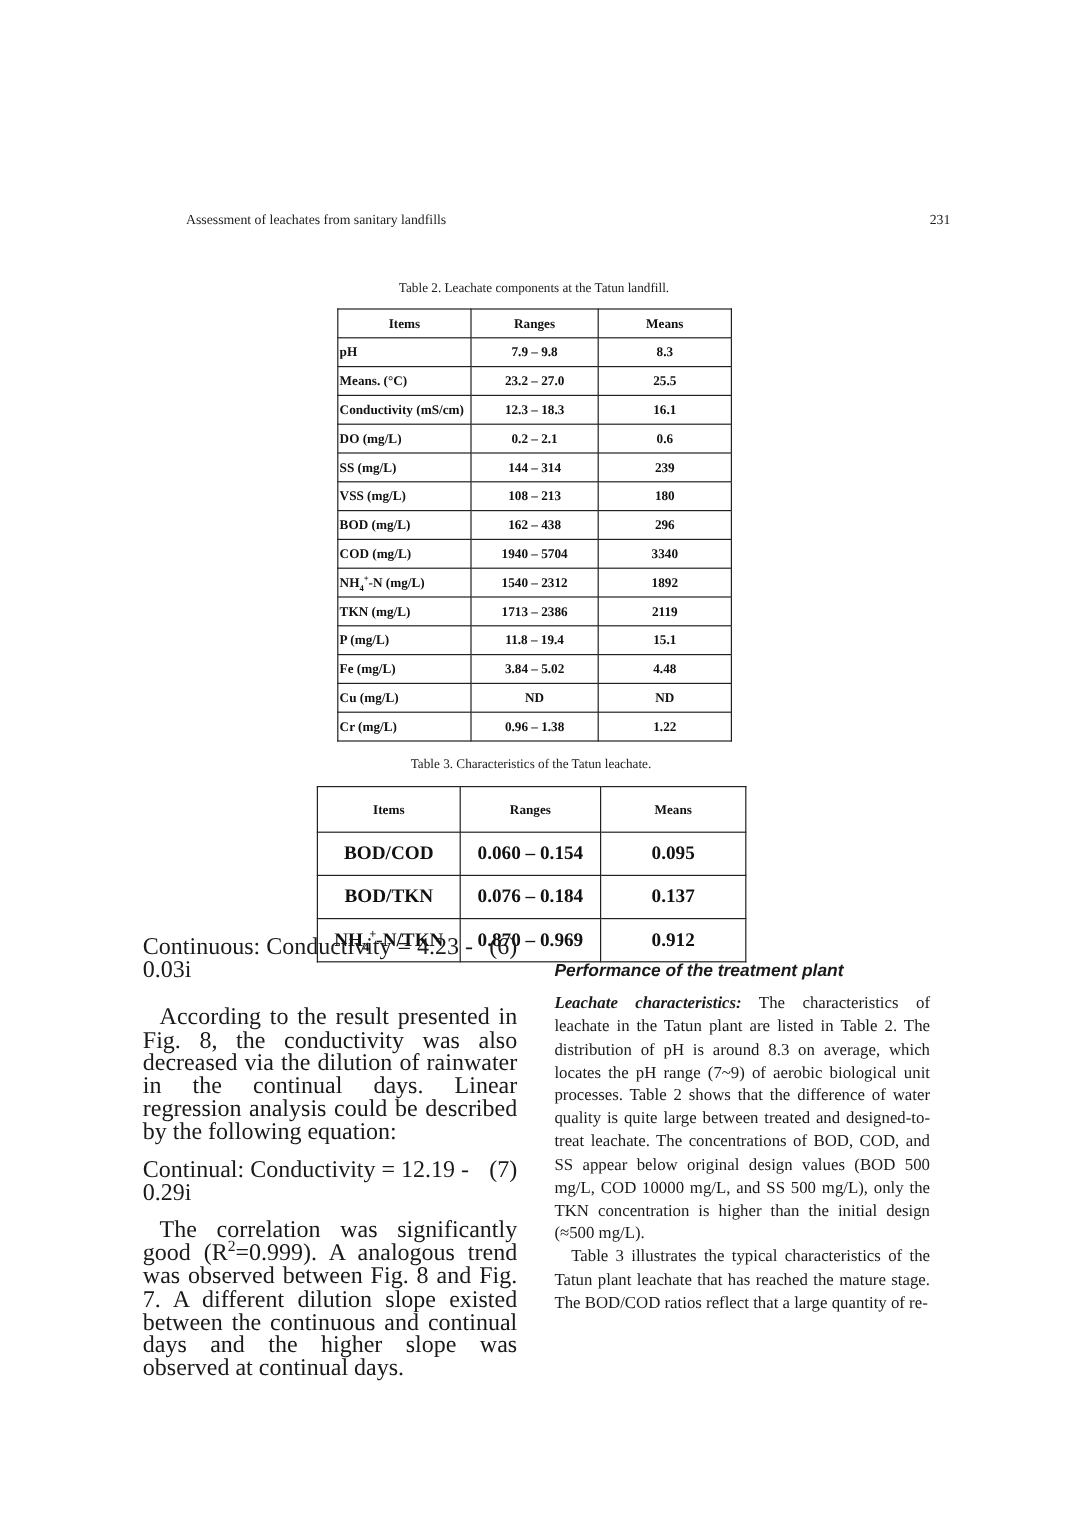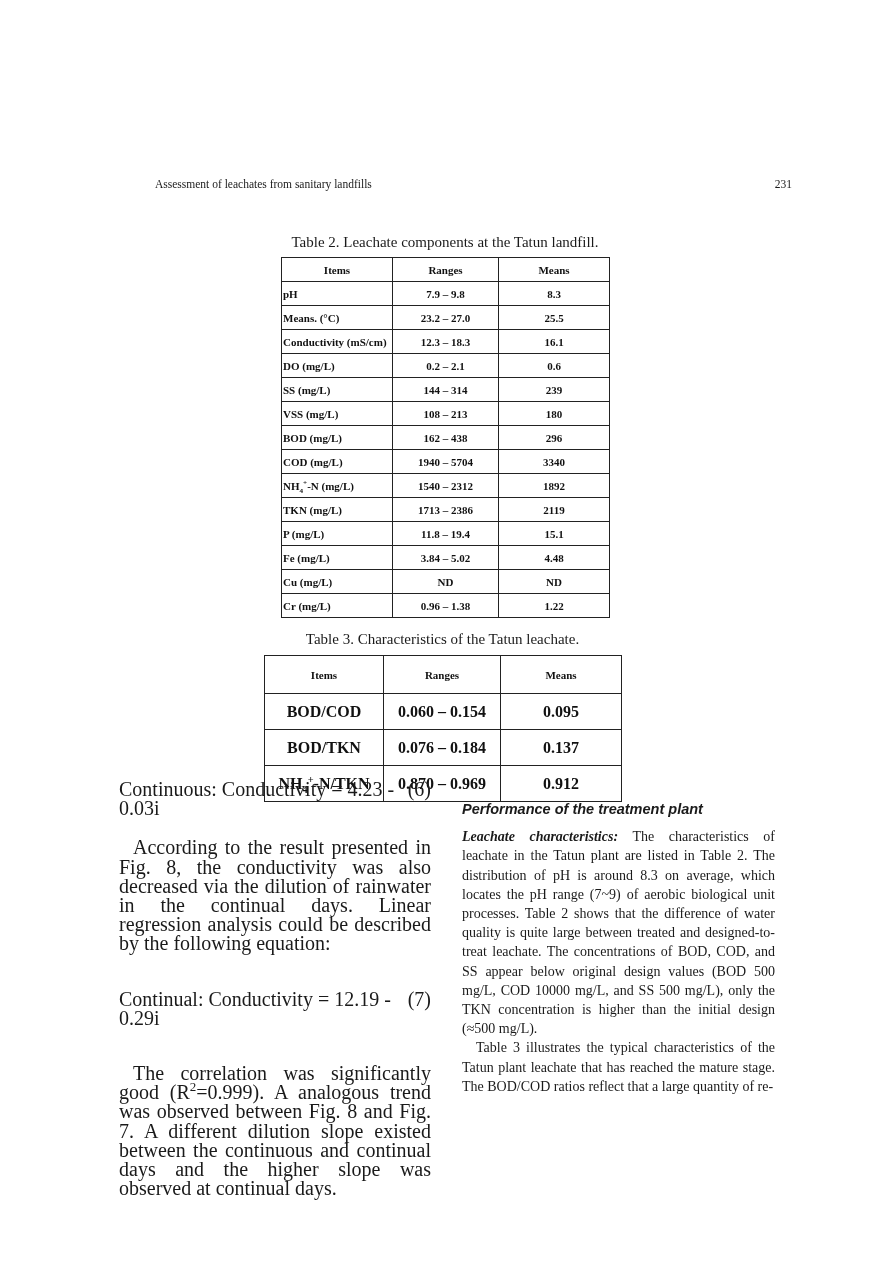--- a/index.html
+++ b/index.html
@@ -4,21 +4,21 @@
   <style>
     html, body { margin: 0; padding: 0; }
     body {
       width: 893px; height: 1263px; position: relative; overflow: hidden;
       background: #ffffff; color: #1a1a1a;
       font-family: "Liberation Serif", "DejaVu Serif", serif;
     }
     .abs { position: absolute; }
     .running-head { left: 119px; top: 178px; font-size: 11.5px; margin-left: 36px; }
     .page-number { left: 760px; top: 178px; width: 32px; text-align: right; font-size: 11.5px; }
-    .caption { font-size: 15px; text-align: center; }
+    .caption { font-size: 11px; text-align: center; }
     .cap2 { left: 281px; top: 234px; width: 328px; }
     .cap3 { left: 264px; top: 631px; width: 357px; }
 
     table.data { border-collapse: collapse; position: absolute; table-layout: fixed; }
     table.data td, table.data th {
       border: 1.3px solid #222; padding: 0; font-weight: bold; font-size: 11px;
       color: #111;
     }
     #t2 { left: 281px; top: 257px; width: 328px; }
     #t2 th, #t2 td { height: 23px; }
@@ -29,21 +29,21 @@
     #t3 { left: 264px; top: 655px; width: 357px; }
     #t3 th, #t3 td { height: 35px; text-align: center; font-size: 16px; }
     #t3 th { height: 37px; font-size: 11px; }
     #t3 col.c1 { width: 119px; } #t3 col.c2 { width: 117px; } #t3 col.c3 { width: 121px; }
 
     .col-left { left: 119px; top: 780px; width: 312px; font-size: 20px; line-height: 19.2px; }
     .col-right { left: 462px; top: 820px; width: 313px; font-size: 14px; line-height: 19.2px; }
     .eq { display: flex; justify-content: space-between; }
     .para { text-align: justify; text-indent: 14px; margin: 0; }
     .sp-top-s { margin-top: 20px; }
-    .sp-top-m { margin-top: 36px; }
+    .sp-top-m { margin-top: 12px; }
     .heading {
       font-family: "Liberation Sans", "DejaVu Sans", sans-serif; font-style: italic;
       font-size: 14.5px; margin: 0 0 8px 0;
     }
     .lead-in { font-style: italic; font-weight: bold; }
     .noindent { text-indent: 0; }
     sup { font-size: 0.65em; line-height: 0; }
     sub { font-size: 0.65em; line-height: 0; }
   </style>
 </head>

